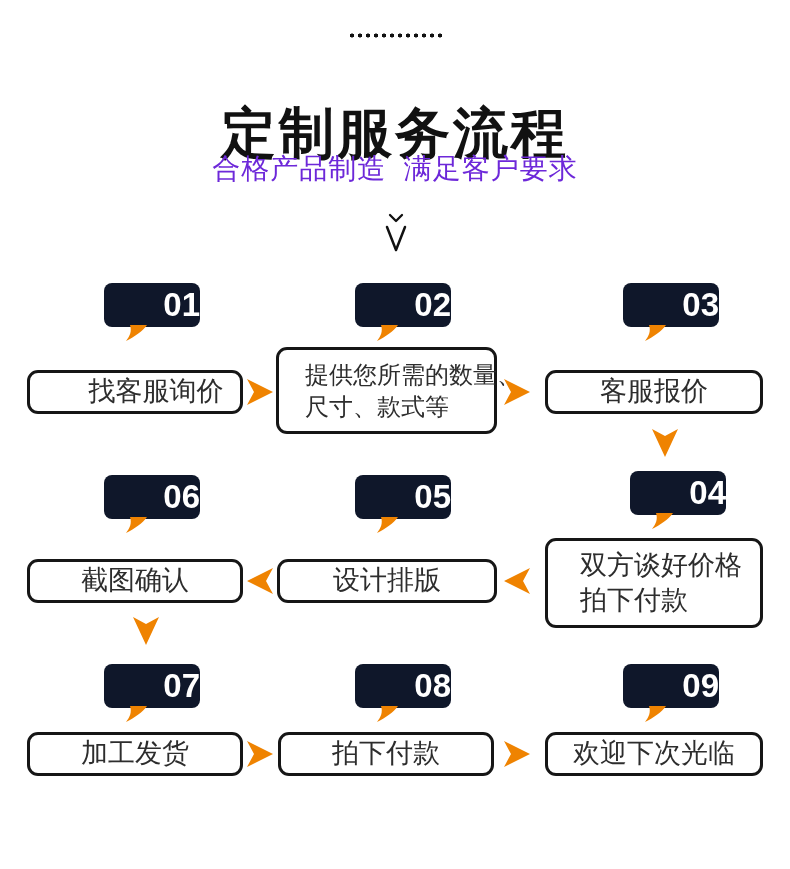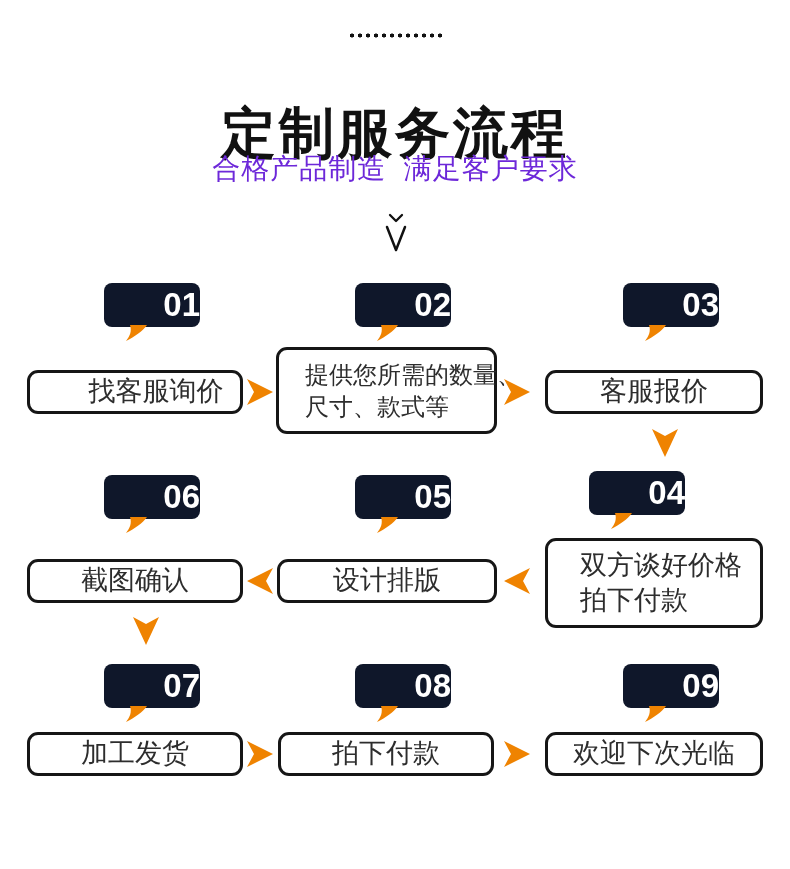--- a/index.html
+++ b/index.html
@@ -35,21 +35,21 @@
     align-items:center;font-size:27px;color:#2d2d2d;line-height:1.3;
   }
   .box.left-align{align-items:flex-start;}
   .box .line{white-space:nowrap;}
   
   .b01{left:104px;top:283px;} .b02{left:355px;top:283px;} .b03{left:623px;top:283px;}
   .x1{left:27px; top:370px;width:216px;height:44px;padding-left:42px;}
   .x2{left:276px;top:347px;width:221px;height:87px;padding-left:26px;font-size:24px;}
   .x3{left:545px;top:370px;width:218px;height:44px;}
   
-  .b06{left:104px;top:475px;} .b05{left:355px;top:475px;} .b04{left:589px;top:471px;}
+  .b06{left:104px;top:475px;} .b05{left:355px;top:475px;} .b04{left:630px;top:471px;}
   .x6{left:27px; top:559px;width:216px;height:44px;}
   .x5{left:277px;top:559px;width:220px;height:44px;}
   .x4{left:545px;top:538px;width:218px;height:90px;padding-left:32px;}
   
   .b07{left:104px;top:664px;} .b08{left:355px;top:664px;} .b09{left:623px;top:664px;}
   .x7{left:27px; top:732px;width:216px;height:44px;}
   .x8{left:278px;top:732px;width:216px;height:44px;}
   .x9{left:545px;top:732px;width:218px;height:44px;}
   
   .arrow{position:absolute;}

